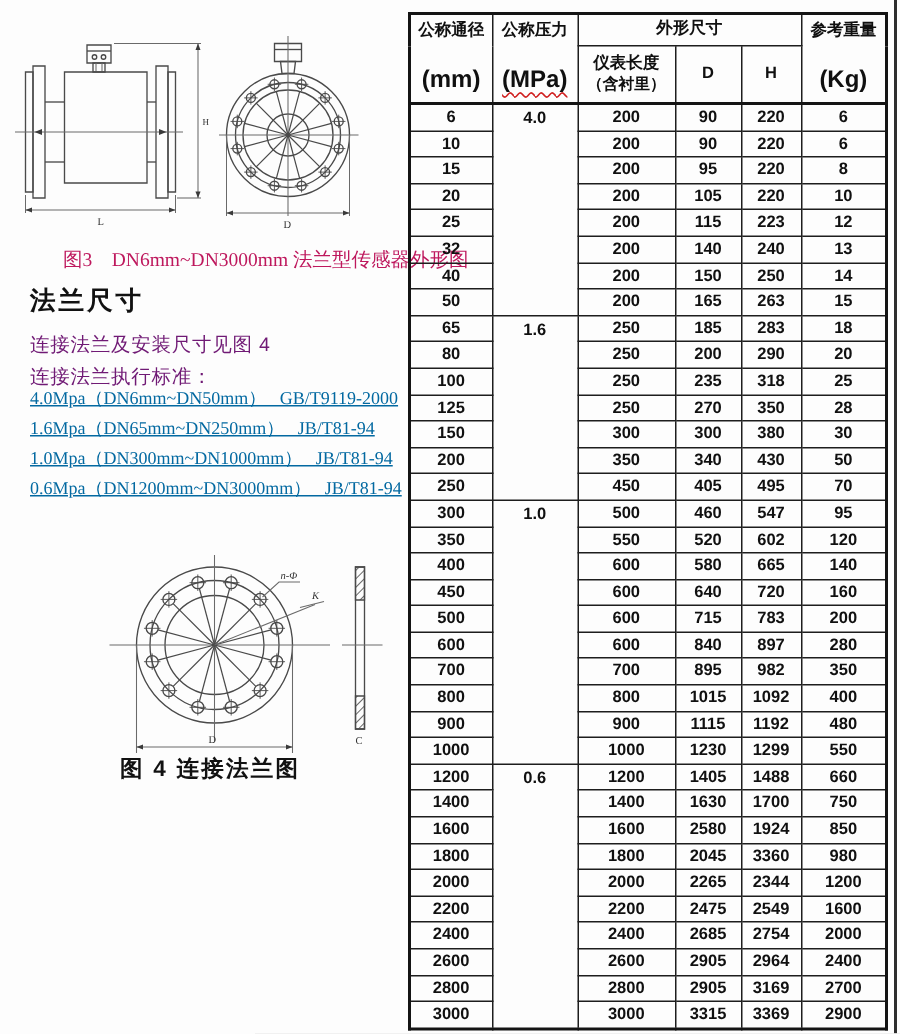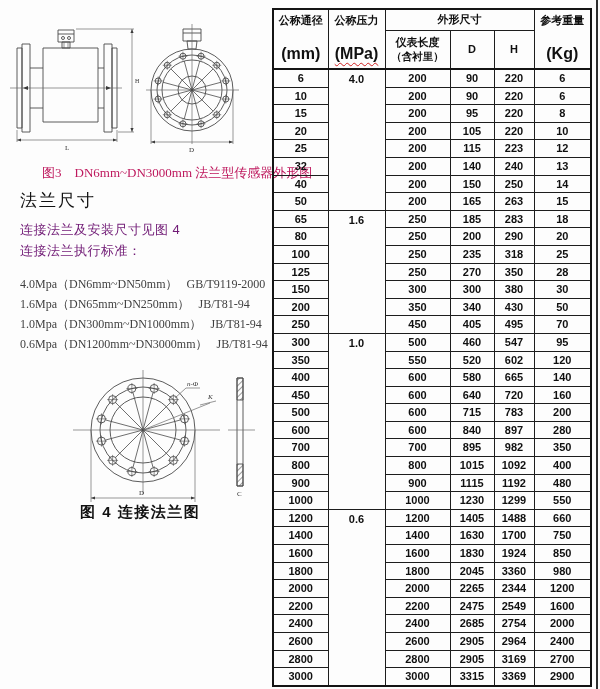--- a/index.html
+++ b/index.html
@@ -19,26 +19,26 @@
   .dimlabel { font-family:"Liberation Serif", serif; font-size:7px; fill:#333; }
   .dimlabel-sm { font-family:"Liberation Serif", serif; font-size:6px; fill:#333; }
   .dimlabel-it { font-family:"Liberation Serif", serif; font-style:italic; font-size:7px; fill:#333; }
 
   .fig3-caption {
     position:absolute; left:42px; top:164px;
     font-family:"Liberation Serif", serif; font-size:13px; white-space:pre; color:#be185d;
   }
   .section-heading {
     position:absolute; left:20px; top:189px;
-    font-size:17px; font-weight:normal; letter-spacing:2px; color:#111;
+    font-size:17px; font-weight:bold; letter-spacing:2px; color:#111;
   }
   .note { position:absolute; left:20px; font-size:13px; color:#701a75; letter-spacing:0.5px; }
   .note-1 { top:221px; }
   .note-2 { top:242px; }
-  .standards { position:absolute; left:20px; top:274px; font-family:"Liberation Serif", serif; font-size:12px; color:#404040; }
+  .standards { position:absolute; left:20px; top:255px; font-family:"Liberation Serif", serif; font-size:12px; color:#0369a1;text-decoration:underline; }
   .standard-line { height:20px; line-height:20px; white-space:pre; }
   .fig4-caption {
     position:absolute; left:80px; top:503px;
     font-size:15px; font-weight:bold; letter-spacing:1.5px; color:#111;text-align:right;
   }
 
   
   .spec-table {
     position:absolute; left:272px; top:8px;
     border-collapse:collapse; table-layout:fixed;
@@ -500,21 +500,21 @@
         <tr>
           <td>1400</td>
           <td>1400</td>
           <td>1630</td>
           <td>1700</td>
           <td>750</td>
         </tr>
         <tr>
           <td>1600</td>
           <td>1600</td>
-          <td>1830</td>
+          <td>2580</td>
           <td>1924</td>
           <td>850</td>
         </tr>
         <tr>
           <td>1800</td>
           <td>1800</td>
           <td>2045</td>
           <td>3360</td>
           <td>980</td>
         </tr>

